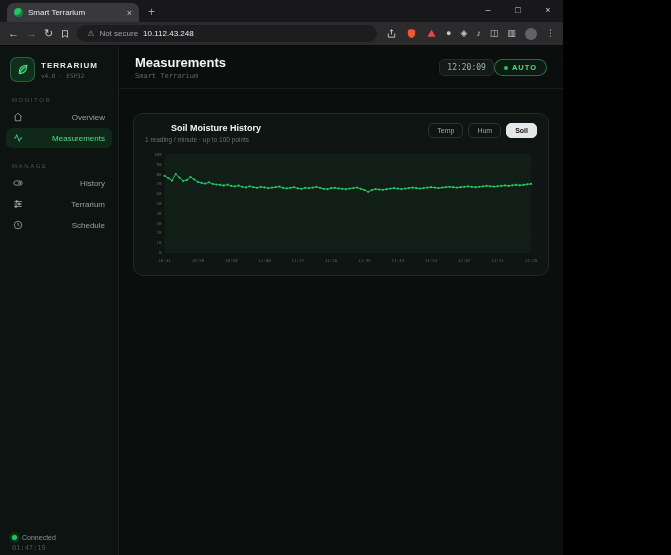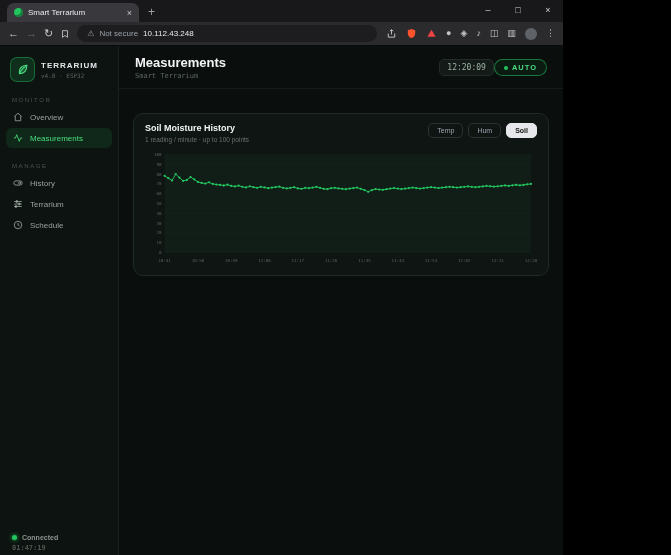--- a/index.html
+++ b/index.html
@@ -37,24 +37,24 @@
 
   .sidebar { width:119px; background:#0d1310; border-right:1px solid #1b211d; position:relative;
              padding-top:11px; flex:0 0 auto; }
   .brand { display:flex; align-items:center; gap:6px; padding:0 10px; }
   .brand-logo { width:25px; height:25px; border-radius:7px; background:rgba(34,197,94,.16);
                 border:1px solid rgba(34,197,94,.4); display:flex; align-items:center; justify-content:center; }
   .brand-name { font-size:8px; font-weight:bold; letter-spacing:1px; color:#e5e7eb; }
   .brand-ver { font-size:6px; color:#5c665f; margin-top:2px; font-family:"DejaVu Sans Mono", monospace; }
   .navlabel { font-size:6px; letter-spacing:1.6px; color:#4b554e; padding:0 12px; margin:15px 0 4px; }
   .sideitem { display:flex; align-items:center; gap:7px; margin:1px 6px; padding:5px 7px;
-              border-radius:6px; color:#98a29b; font-size:8px; }
+              border-radius:6px; color:#98a29b; font-size:8px;justify-content:space-between; }
   .sideitem svg { flex:0 0 auto; }
   .sideitem.active { background:rgba(34,197,94,.12); color:#4ade80; }
-  .side-status { position:absolute; left:12px; bottom:3px;font-weight:bold; }
+  .side-status { position:absolute; left:12px; bottom:3px; }
   .conn { display:flex; align-items:center; gap:5px; font-size:7px; color:#8b9590; }
   .dot { width:5px; height:5px; border-radius:50%; background:#22c55e; box-shadow:0 0 4px #22c55e; }
   .uptime { font-size:7px; color:#4d574f; margin-top:3px; font-family:"DejaVu Sans Mono", monospace; }
 
   .main { flex:1; display:flex; flex-direction:column; overflow:hidden; }
   .page-header { display:flex; align-items:center; justify-content:space-between;
                  padding:9px 16px 8px; border-bottom:1px solid #161d19; }
   .page-title { font-size:13px; font-weight:bold; color:#f3f4f6; }
   .page-sub { font-size:7px; color:#5f6a63; margin-top:2px; font-family:"DejaVu Sans Mono", monospace; }
   .header-right { display:flex; align-items:center; }
@@ -69,21 +69,21 @@
   .stats-row { display:flex; gap:12px; }
   .stat-card { flex:1; background:#101613; border:1px solid #202a24; border-radius:10px;
                padding:10px 8px 9px; text-align:center; }
   .stat-value { font-family:"DejaVu Sans Mono", monospace; font-weight:bold; font-size:13px;
                 color:#f9fafb; letter-spacing:1px; }
   .stat-label { font-size:6.5px; color:#6b7671; letter-spacing:2px; margin-top:5px; }
 
   .chart-card { margin-top:12px; background:#0f1512; border:1px solid #202a24; border-radius:10px;
                 padding:9px 11px 6px; }
   .chart-head { display:flex; align-items:flex-start; justify-content:space-between; }
-  .chart-title { font-size:9px; font-weight:bold; color:#f3f4f6; }
+  .chart-title { font-size:9px; font-weight:bold; color:#f3f4f6;margin-left:26px; }
   .chart-sub { font-size:6.5px; color:#68736c; margin-top:3px; }
   .chart-tabs { display:flex; gap:5px; }
   .ctab { font-size:7px; color:#9ca3af; border:1px solid #2a342d; background:transparent;
           border-radius:5px; padding:3px 8px; line-height:1; }
   .ctab.active { background:#e5e7eb; color:#10140f; border-color:#e5e7eb; font-weight:bold; }
   .chart-wrap { margin-top:7px; }
   svg.chart text.tick { font-size:5.5px; fill:#5b655d; font-family:"DejaVu Sans Mono", monospace; }
 </style>
 </head>
 <body>

